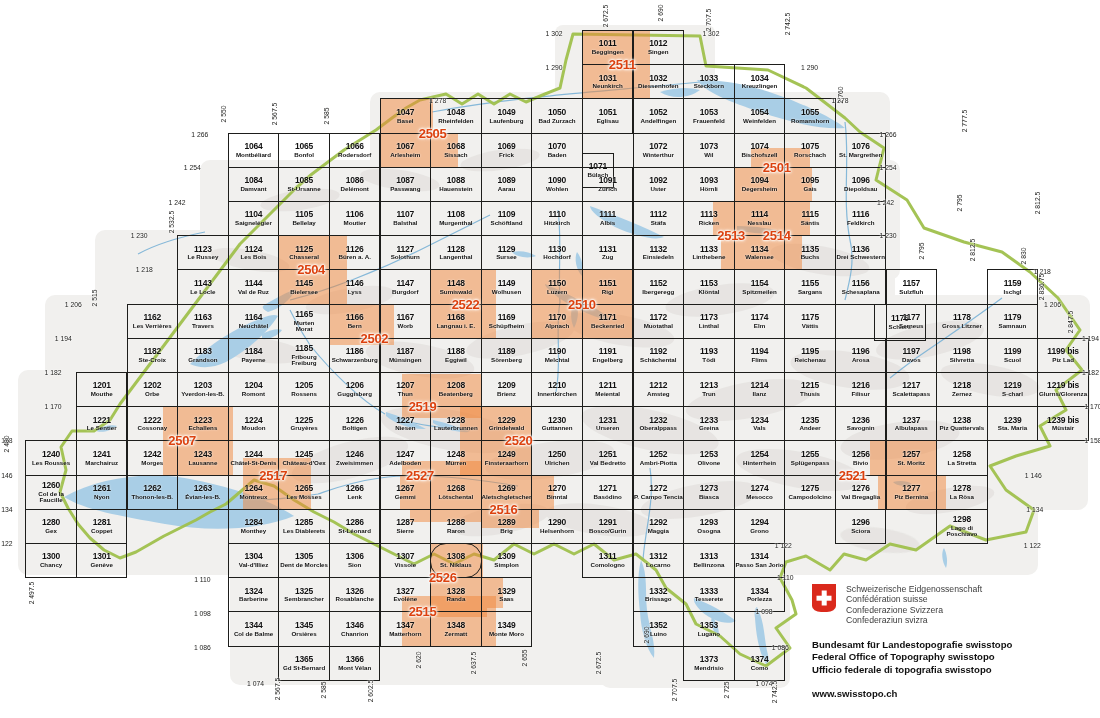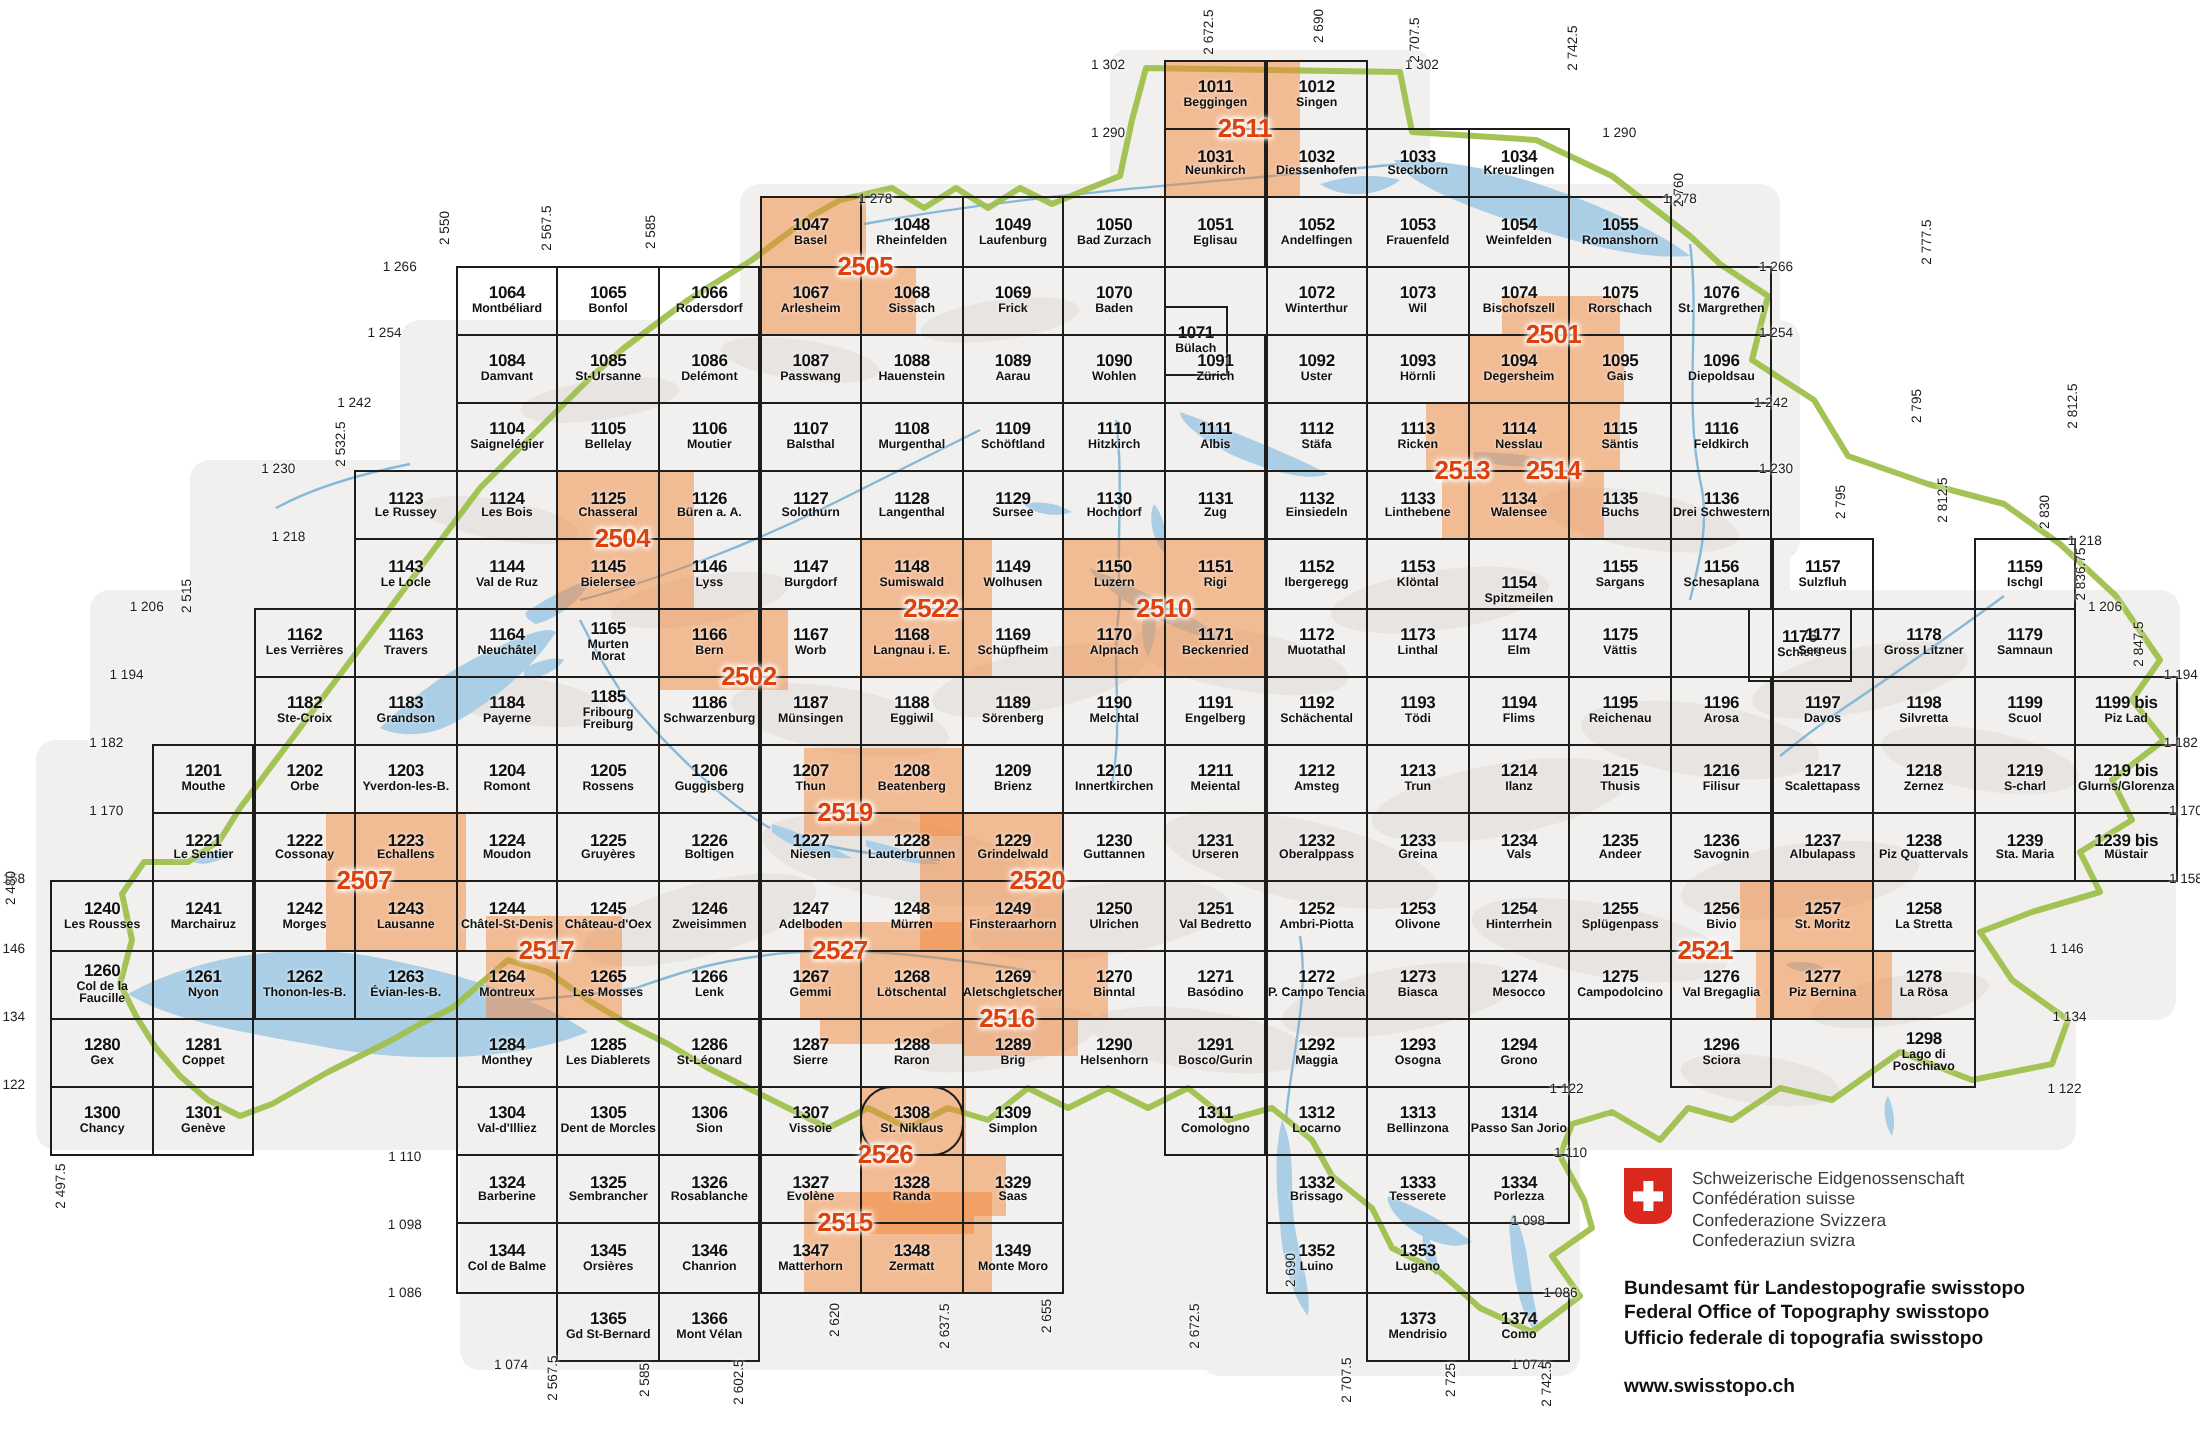--- a/index.html
+++ b/index.html
@@ -451,21 +451,21 @@
       <div class="nm">Rigi</div>
     </div>
     <div class="cell" style="left: 632.5px; top: 269.4px; width: 51.6px; height: 35.2px;">
       <div class="num">1152</div>
       <div class="nm">Ibergeregg</div>
     </div>
     <div class="cell" style="left: 683.1px; top: 269.4px; width: 51.6px; height: 35.2px;">
       <div class="num">1153</div>
       <div class="nm">Klöntal</div>
     </div>
-    <div class="cell" style="left: 733.7px; top: 269.4px; width: 51.6px; height: 35.2px; justify-content: flex-end;">
+    <div class="cell" style="left: 733.7px; top: 269.4px; width: 51.6px; height: 35.2px;">
       <div class="num">1154</div>
       <div class="nm">Spitzmeilen</div>
     </div>
     <div class="cell" style="left: 784.3px; top: 269.4px; width: 51.6px; height: 35.2px;">
       <div class="num">1155</div>
       <div class="nm">Sargans</div>
     </div>
     <div class="cell" style="left: 834.9px; top: 269.4px; width: 51.6px; height: 35.2px;">
       <div class="num">1156</div>
       <div class="nm">Schesaplana</div>

